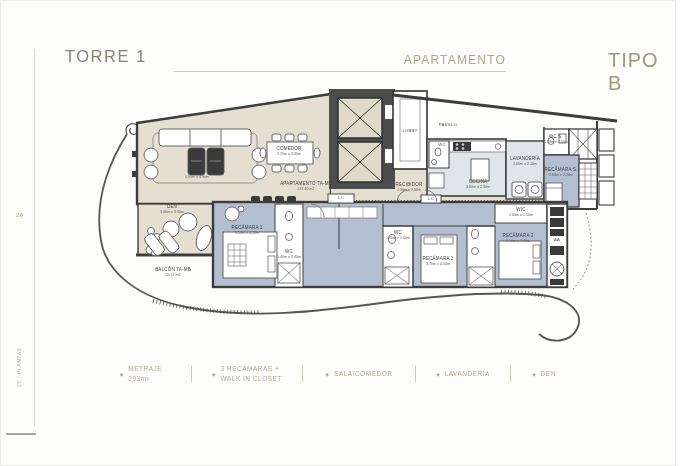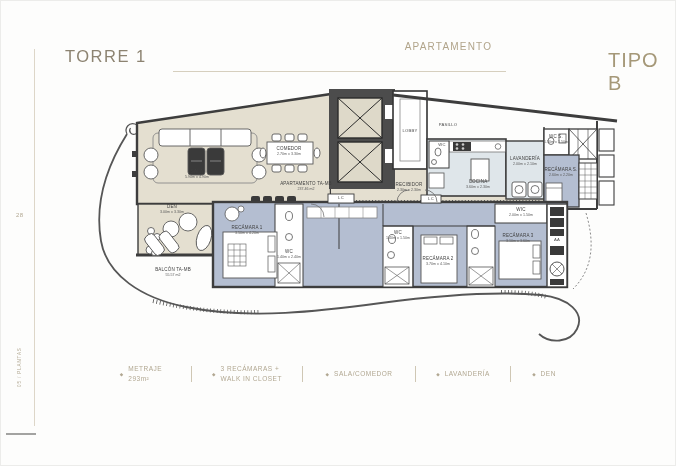--- a/index.html
+++ b/index.html
@@ -1,21 +1,21 @@
 <!DOCTYPE html>
 <html><head>
 <meta charset="utf-8">
 <style>
   html,body{margin:0;padding:0;background:#ffffff;}
   .page{position:relative;width:676px;height:466px;background:#fdfdfc;
         font-family:Liberation Sans, sans-serif;overflow:hidden;border:1px solid #ececea;box-sizing:border-box;}
   
   .tower{position:absolute;left:64px;top:46px;font-size:16.5px;letter-spacing:1.5px;color:#8c8371;font-weight:500;}
   .hline{position:absolute;left:172px;top:70px;width:333px;height:1px;background:#d6cfbe;}
-  .apt-label{position:absolute;left:390px;top:40px;width:115px;text-align:center;font-size:10px;letter-spacing:1.2px;color:#b1a48a;}
+  .apt-label{position:absolute;left:390px;top:52px;width:115px;text-align:right;font-size:12px;letter-spacing:1.2px;color:#b1a48a;}
   .tipo{position:absolute;left:607px;top:48px;font-size:20px;letter-spacing:1px;color:#a59878;font-weight:500;}
   
   .vline{position:absolute;left:33px;top:48px;width:1px;height:377px;background:#ddd6c8;}
   .pagenum{position:absolute;left:15px;top:211px;font-size:6px;color:#b3a993;letter-spacing:.5px;}
   .spine{position:absolute;left:16px;top:386px;transform-origin:0 0;transform:rotate(-90deg);
          font-size:4.5px;letter-spacing:.9px;color:#b3a993;white-space:nowrap;}
   .corner-dash{position:absolute;left:5px;top:432px;width:30px;height:2px;background:#a3a3a1;}
   
   .rm{position:absolute;transform:translateX(-50%);text-align:center;color:#3f3f3f;line-height:1.25;white-space:nowrap;z-index:5;}
   .rm .n{display:block;font-size:4.5px;letter-spacing:.2px;}

